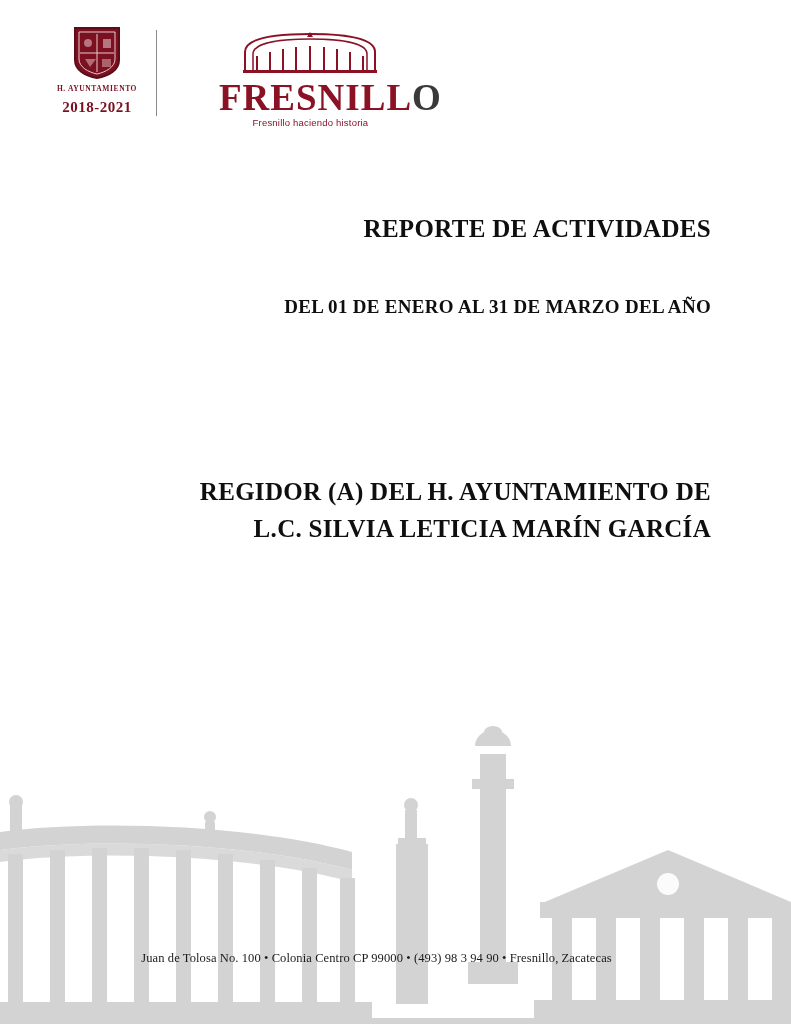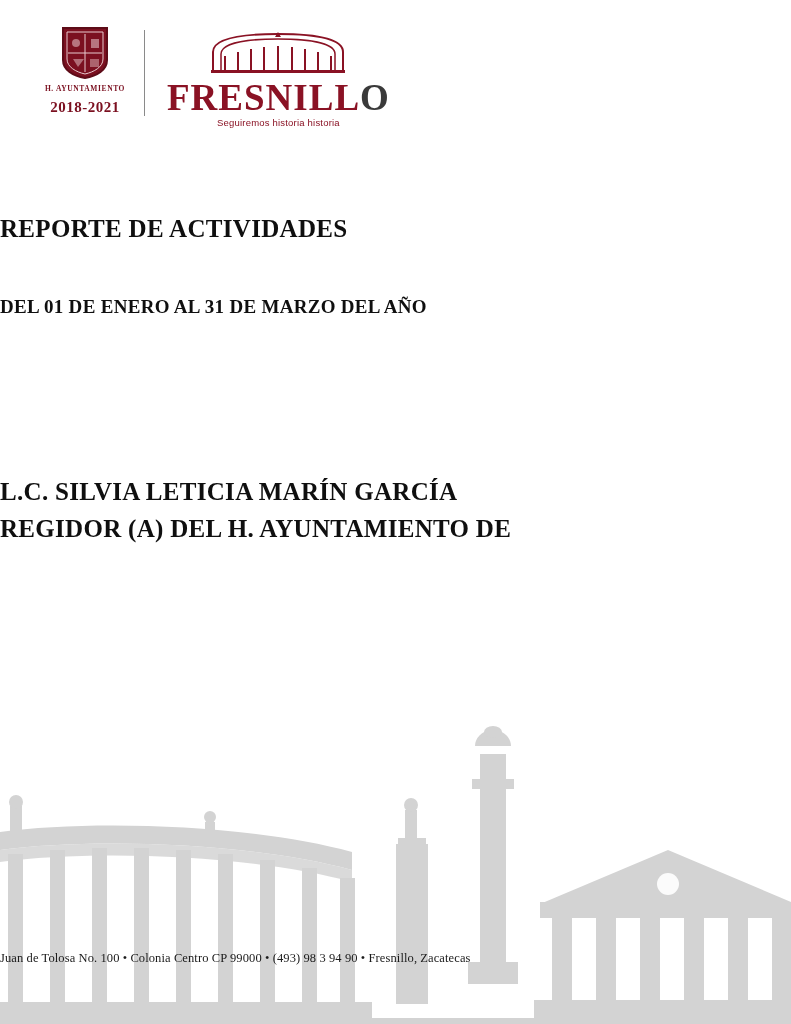--- a/index.html
+++ b/index.html
@@ -13,21 +13,21 @@
     position: relative;
     overflow: hidden;
     font-family: "Liberation Serif", serif;
     color: #111111;
   }
 
   
   .header {
     position: absolute;
     top: 26px;
-    left: 40px;
+    left: 52px;
     display: flex;
     align-items: flex-start;
     gap: 0;
   }
   .crest-block {
     width: 90px;
     display: flex;
     flex-direction: column;
     align-items: center;
   }
@@ -68,37 +68,39 @@
     padding-top: 4px;
   }
   .brand-arch { margin-bottom: 2px; }
   .brand-name {
     font-family: "Liberation Serif", serif;
     font-weight: bold;
     font-size: 37px;
     line-height: 0.95;
     letter-spacing: 1px;
     color: #8a1224;
+    margin-left: 40px;
   }
   .brand-name .o-dark { color: #3a3a3a; }
   .brand-tag {
     font-family: "Liberation Sans", sans-serif;
     font-size: 9.5px;
     letter-spacing: 0.2px;
     color: #8a1224;
     margin-top: 2px;
   }
 
   
   .doc-body {
     position: absolute;
     top: 215px;
     left: 0;
     width: 665px;
-    text-align: left;
+    text-align: right;
+    padding-left: 46px;
   }
   .line {
     font-family: "Liberation Serif", serif;
     font-weight: bold;
     color: #0f0f0f;
     letter-spacing: 0.3px;
   }
   .t-report { font-size: 25px; }
   .gap-1 { height: 50px; }
   .t-period { font-size: 19px; line-height: 1.45; }
@@ -116,21 +118,21 @@
     height: 300px;
     pointer-events: none;
   }
 
   
   .footer {
     position: absolute;
     left: 0;
     bottom: 58px;
     width: 753px;
-    text-align: left;
+    text-align: center;
     font-family: "Liberation Serif", serif;
     font-size: 12.5px;
     color: #1a1a1a;
     letter-spacing: 0.1px;
     margin-top: 11px;
   }
 </style>
 </head>
 <body>
 
@@ -168,32 +170,32 @@
           <line x1="75" y1="42" x2="75" y2="16"></line>
           <line x1="89" y1="42" x2="89" y2="17"></line>
           <line x1="102" y1="42" x2="102" y2="19"></line>
           <line x1="115" y1="42" x2="115" y2="22"></line>
           <line x1="128" y1="42" x2="128" y2="26"></line>
         </g>
         <rect x="8" y="40" width="134" height="3" fill="#8a1224"></rect>
       </svg>
     </div>
     <div class="brand-name"><span>FRESNILL</span><span class="o-dark">O</span></div>
-    <div class="brand-tag">Seguiremos historia historia</div>
+    <div class="brand-tag">Fresnillo haciendo historia</div>
   </div>
 </div>
 
 <div class="doc-body">
   <div class="line t-report">REPORTE DE ACTIVIDADES</div>
   <div class="gap-1"></div>
   <div class="line t-period">DEL 01 DE ENERO AL 31 DE MARZO DEL AÑO</div>
   <div class="gap-2"></div>
   <div class="gap-3"></div>
+  <div class="line t-person">REGIDOR (A) DEL H. AYUNTAMIENTO DE</div>
   <div class="line t-person">L.C. SILVIA LETICIA MARÍN GARCÍA</div>
-  <div class="line t-person">REGIDOR (A) DEL H. AYUNTAMIENTO DE</div>
 </div>
 
 <div class="skyline">
   <svg width="791" height="300" viewBox="0 0 791 300" preserveAspectRatio="none">
     <g fill="#d3d3d3">
 
       <rect x="480" y="30" width="26" height="230"></rect>
       <rect x="472" y="55" width="42" height="10"></rect>
       <rect x="468" y="238" width="50" height="22"></rect>
       <path d="M493 4 c12 4 18 10 18 18 h-36 c0-8 6-14 18-18 z"></path>

